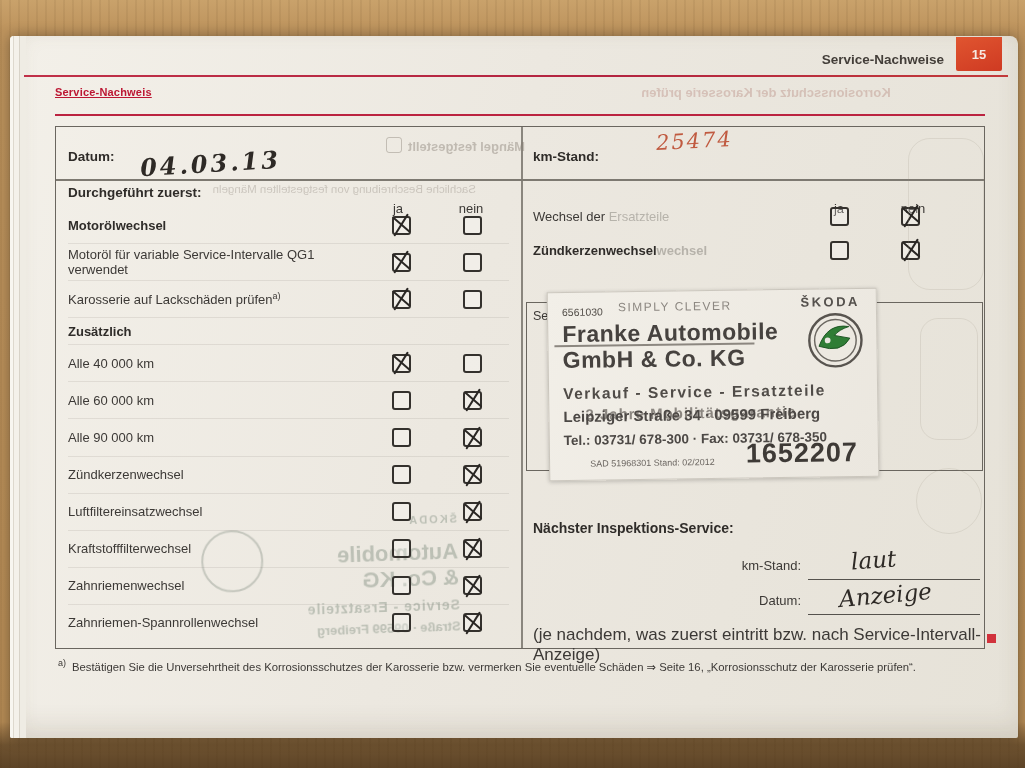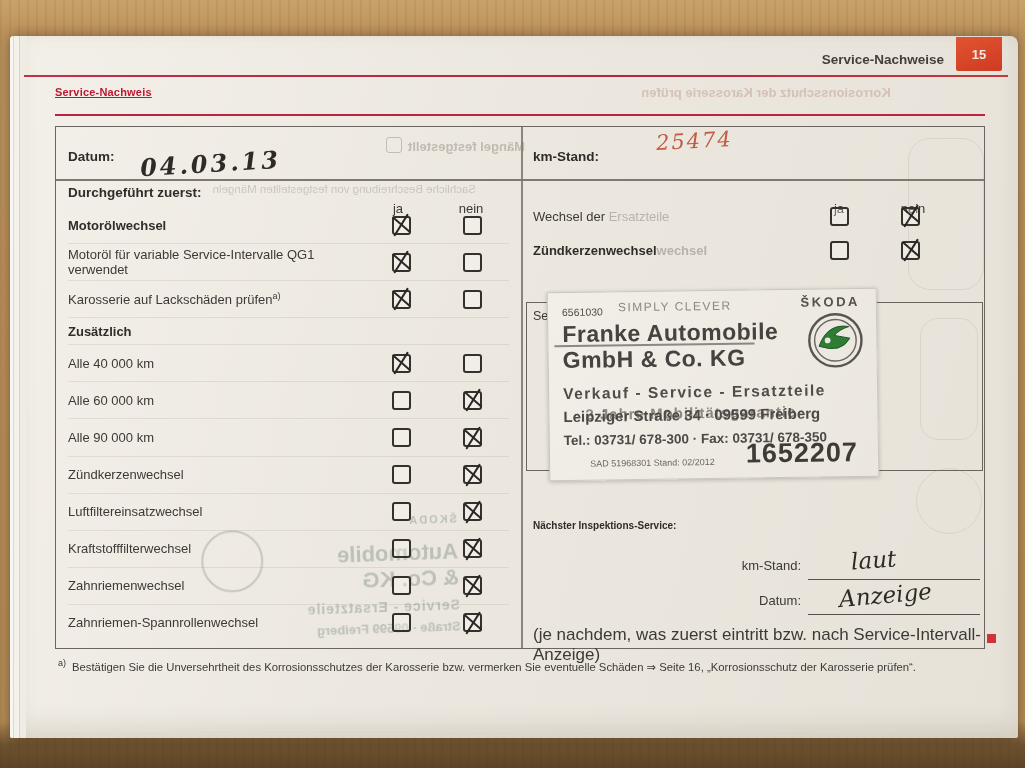--- a/index.html
+++ b/index.html
@@ -64,21 +64,21 @@
   .st-co1{position:absolute;left:14px;top:28px;font-size:23px;font-weight:bold;color:#46423f;letter-spacing:.5px;}
   .st-co2{position:absolute;left:14px;top:54px;font-size:23px;font-weight:bold;color:#46423f;letter-spacing:.5px;}
   .st-line{position:absolute;left:6px;top:52px;width:200px;height:1.5px;background:#8c8780;}
   .st-serv{position:absolute;left:14px;top:92px;font-size:15.5px;font-weight:bold;letter-spacing:1.5px;color:#504c48;}
   .st-addr{position:absolute;left:14px;top:115px;font-size:15px;font-weight:bold;color:#4c4845;white-space:nowrap;}
   .st-ghost{position:absolute;left:36px;top:113px;font-size:15px;font-weight:bold;letter-spacing:1px;color:rgba(105,100,95,.75);white-space:nowrap;}
   .st-phone{position:absolute;left:14px;top:140px;font-size:13.5px;font-weight:bold;color:#4c4845;white-space:nowrap;}
   .st-small{position:absolute;left:40px;top:166px;font-size:9px;color:#6b6661;}
   .st-stampnum{position:absolute;right:20px;top:148px;font-size:27px;font-weight:bold;letter-spacing:1px;color:#3e3a36;}
   
-  .ns-title{position:absolute;left:477px;top:393px;font-size:10px;}
+  .ns-title{position:absolute;left:477px;top:393px;font-size:14px;}
   .ns-km-label{position:absolute;left:640px;top:431px;width:105px;text-align:right;font-size:13px;}
   .ns-km-line{position:absolute;left:752px;top:452px;width:172px;height:1.3px;background:#55524d;}
   .ns-km-hw{position:absolute;left:795px;top:420px;font-size:23px;transform:rotate(-4deg);}
   .ns-dt-label{position:absolute;left:640px;top:466px;width:105px;text-align:right;font-size:13px;}
   .ns-dt-line{position:absolute;left:752px;top:487px;width:172px;height:1.3px;background:#55524d;}
   .ns-dt-hw{position:absolute;left:783px;top:455px;font-size:23px;transform:rotate(-5deg);}
   .ns-note{position:absolute;left:477px;top:498px;width:448px;font-size:17px;color:#3c3936;}
   
   .footnote{position:absolute;left:48px;top:622px;width:910px;font-size:11.3px;color:#3c3936;}
   .footnote sup{font-size:9px;margin-right:6px;}

